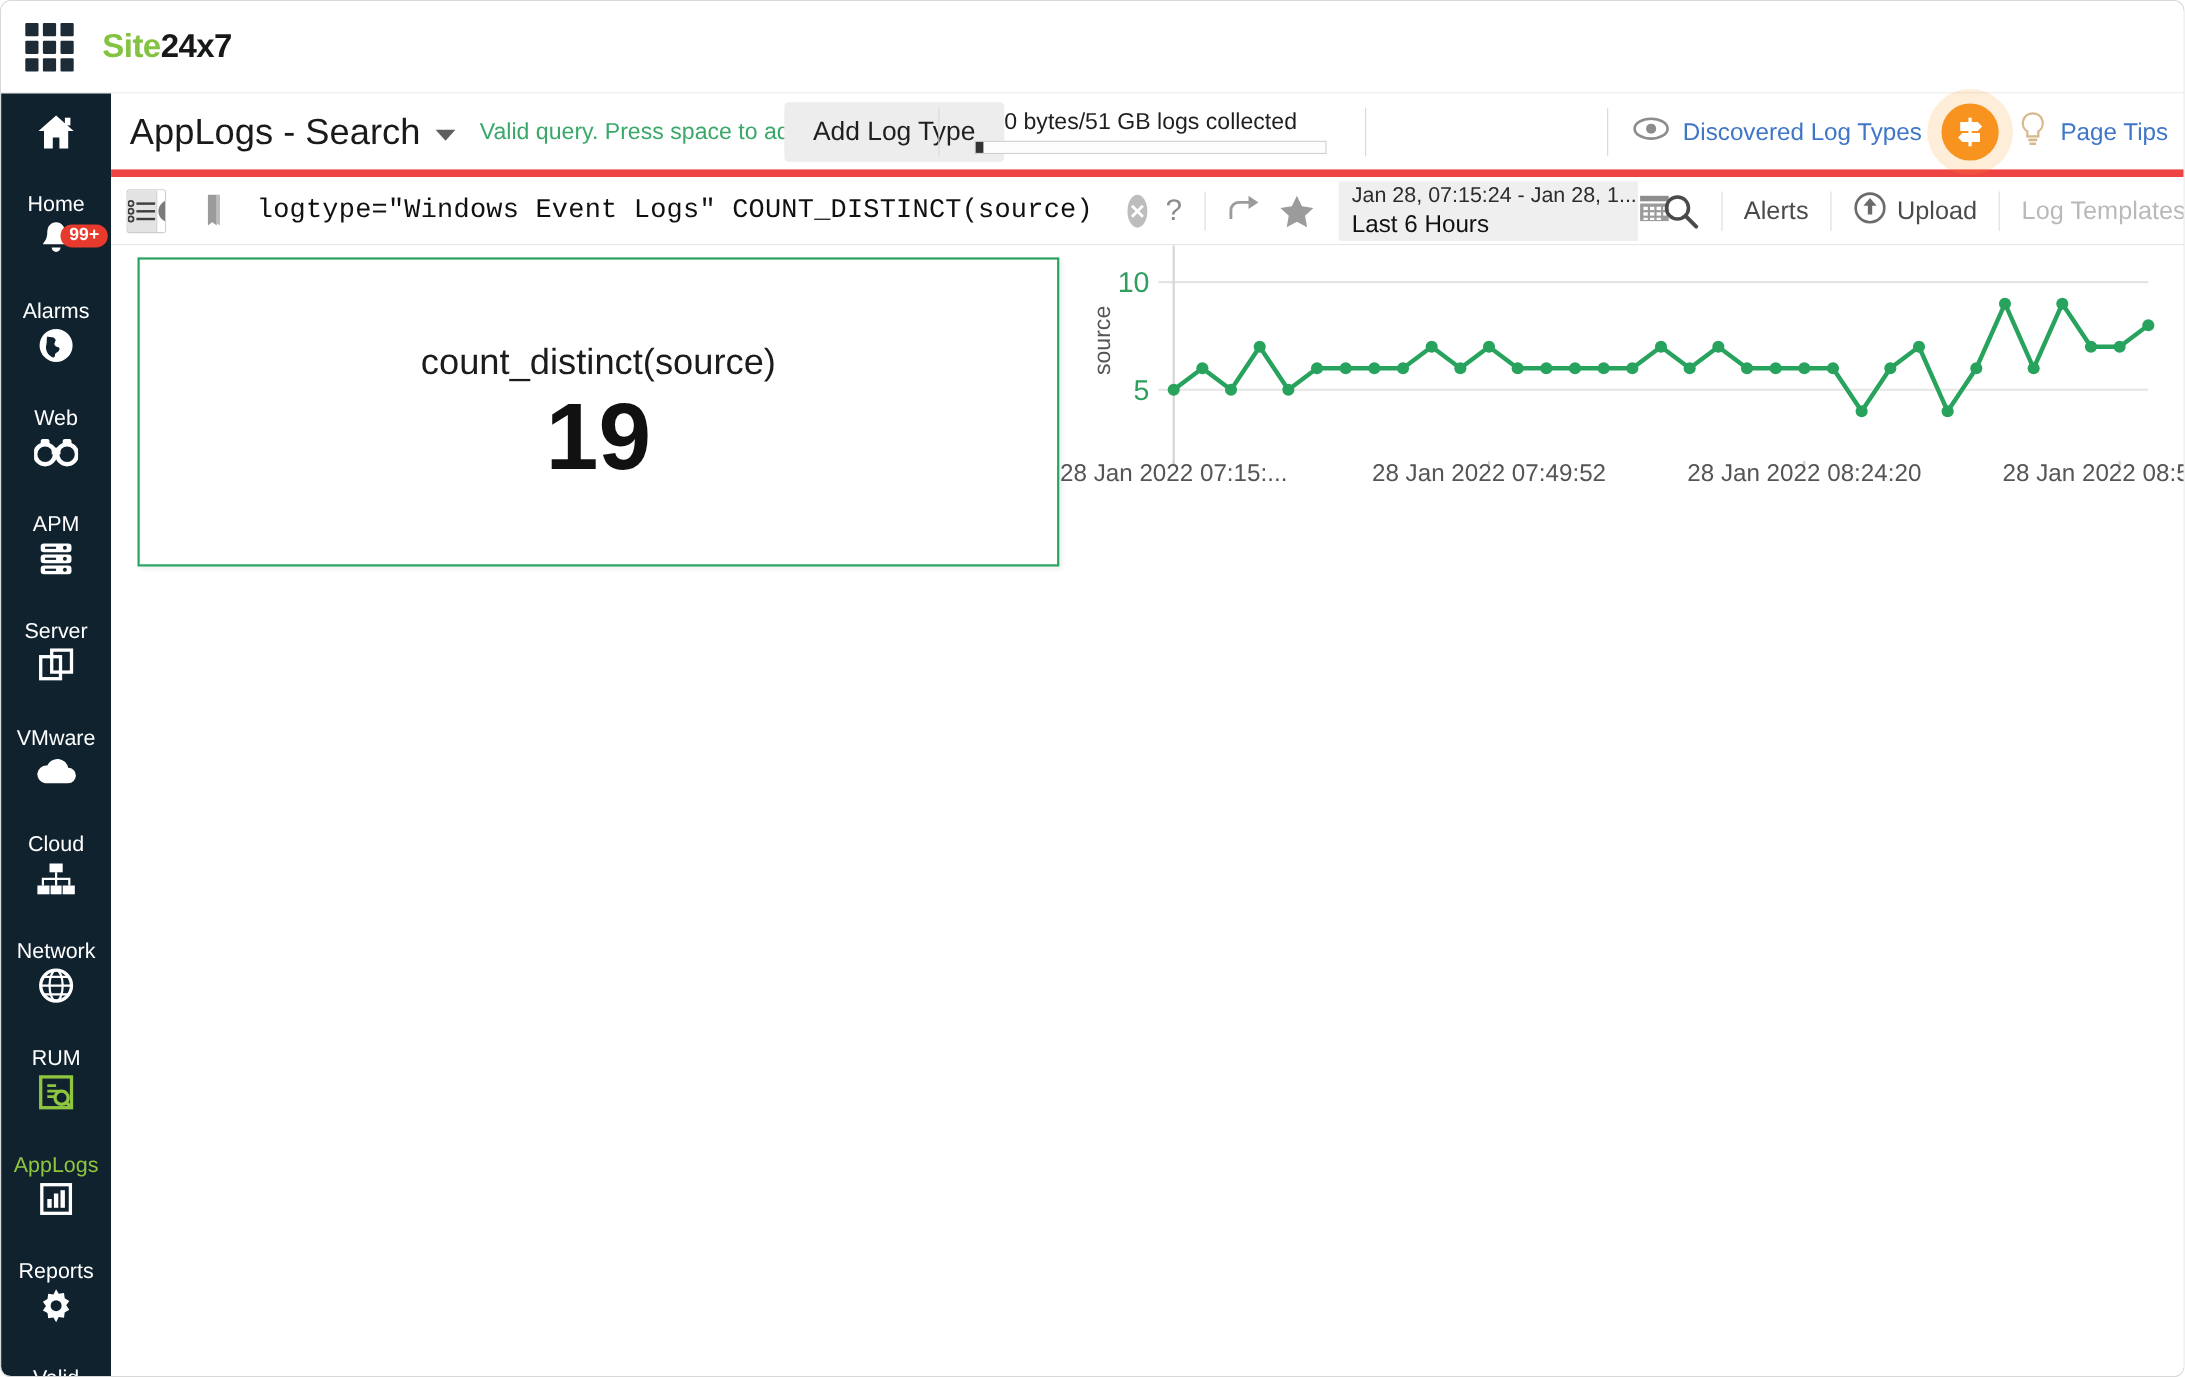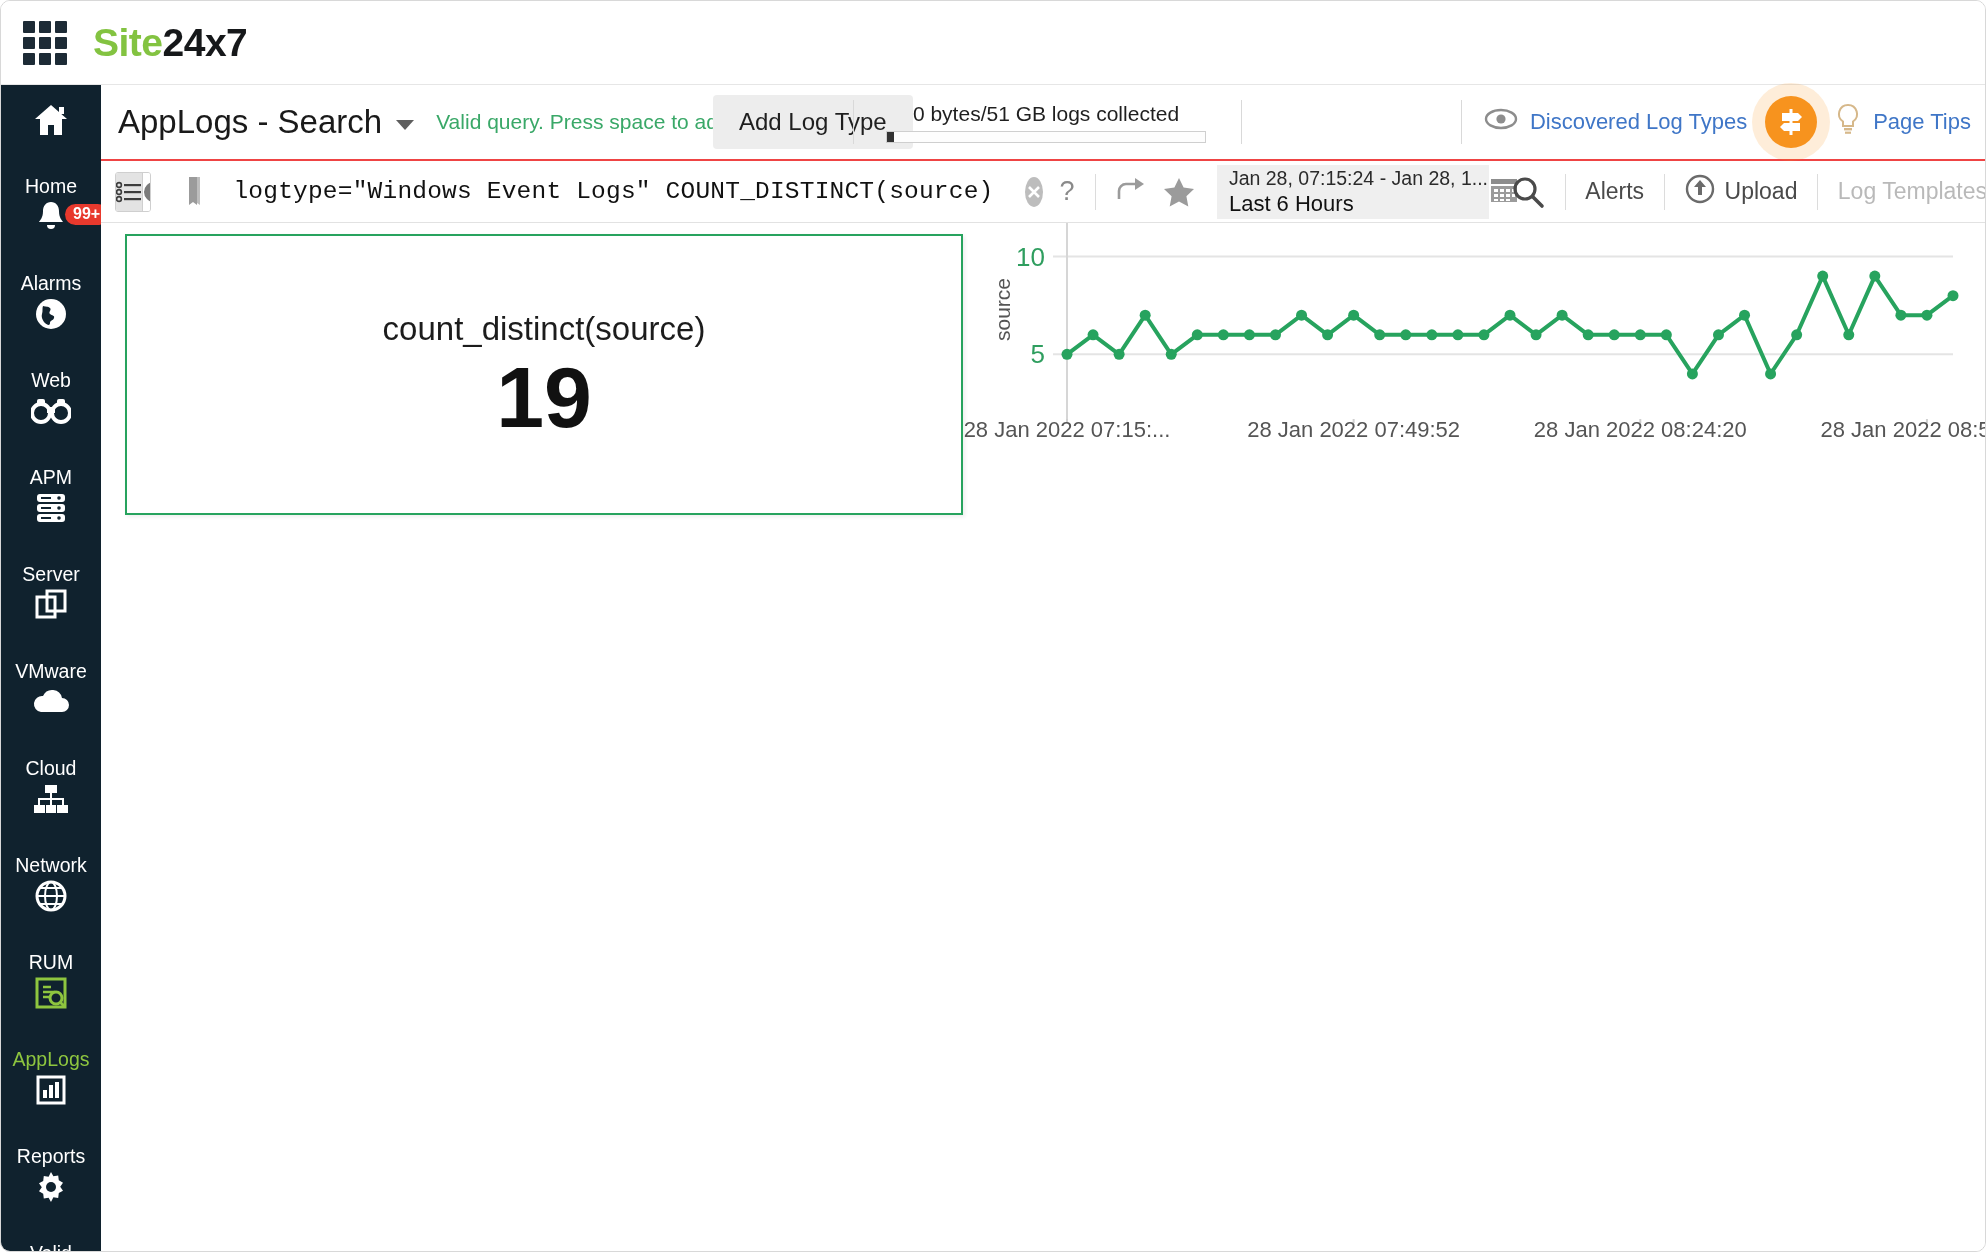--- a/index.html
+++ b/index.html
@@ -32,21 +32,21 @@
     display: grid;
     grid-template-columns: repeat(3, 12px);
     grid-template-rows: repeat(3, 12px);
     gap: 4px;
     align-content: center; justify-content: center;
     cursor: pointer;
   }
   .waffle i { display: block; width: 12px; height: 12px; background: #1d2b36; border-radius: 1px; }
   .brand {
     margin-left: 26px;
-    font-size: 39px; font-weight: bold; letter-spacing: -0.5px;
+    font-size: 30px; font-weight: bold; letter-spacing: -0.5px;
     line-height: 1;
   }
   .brand .g { color: #83c341; }
   .brand .k { color: #16181a; }
 
   
   .sidebar {
     position: absolute; top: 84px; left: 0;
     width: 100px; height: 1168px;
     background: #10222e;
@@ -60,35 +60,35 @@
     align-items: center; justify-content: space-between;
     color: #ffffff; cursor: pointer;
     gap: 4px;
   }
   .navitem .nlabel { font-size: 19.5px; line-height: 1; }
   .navitem.active .nlabel { color: #8ec63f; }
   .navitem .glyph { height: 42px; display: flex; align-items: center; justify-content: center; }
   .navitem .glyph svg { display: block; }
   .badge {
     position: absolute;
-    top: 8px; left: 64px;
+    top: 8px; left: 54px;
     background: #e8392d; color: #fff;
     font-size: 16px; font-weight: bold;
     border-radius: 11px;
     padding: 2px 8px 3px;
     line-height: 1;
   }
 
   
   .pagehead {
     position: absolute; top: 84px; left: 100px;
     width: 1886px; height: 76px;
     background: #fff;
     display: flex; align-items: center;
-    border-bottom: 2px solid #ef4444;
+    border-bottom: 7px solid #ef4444;
   }
   .ptitle {
     margin-left: 17px;
     font-size: 33px; color: #1a1a1a; font-weight: normal;
     white-space: nowrap;
   }
   .caret-d {
     margin-left: 14px; margin-top: 6px;
     width: 0; height: 0;
     border-left: 9px solid transparent;

